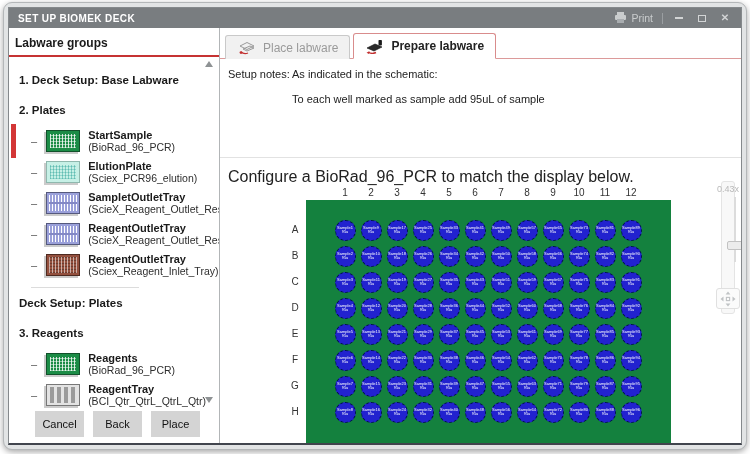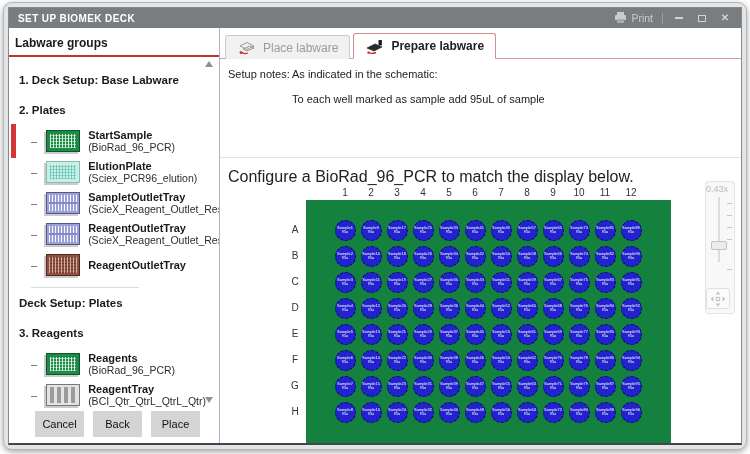--- a/index.html
+++ b/index.html
@@ -88,22 +88,22 @@
   .col-num { position:absolute; top:1px; width:26px; text-align:center; font-size:10px; color:#333; }
   .row-label { position:absolute; left:68px; width:14px; text-align:center; font-size:10px; color:#333; }
   .plate { position:absolute; left:86px; top:14px; width:365px; height:243px; background:#14813E; }
   .well { position:absolute; width:21px; height:21px; border-radius:50%; background:#2222cf;
     border:1px dashed #001050; color:#fff; display:flex; flex-direction:column; align-items:center; justify-content:center;
     line-height:1.1; }
   .well .wname { font-size:4px; }
   .well .wvol { font-size:4px; }
 
   
-  .zoom-ctrl { position:absolute; right:6px; top:153px; width:30px; height:133px; background:#f8f8f8;
-    border:1px solid #e4e4e4; border-radius:3px; display:flex; flex-direction:column; align-items:flex-start; }
+  .zoom-ctrl { position:absolute; right:6px; top:153px; width:14px; height:133px; background:#f8f8f8;
+    border:1px solid #e4e4e4; border-radius:3px; display:flex; flex-direction:column; align-items:center; }
   .zoom-label { font-size:9px; color:#b9b9b9; margin-top:2px; }
   .zoom-track-area { position:relative; flex:1; width:100%; }
   .zoom-track { position:absolute; left:12px; top:3px; bottom:26px; width:2px; background:#dcdcdc; }
   .zoom-tick { position:absolute; left:21px; width:5px; height:1px; background:#c9c9c9; }
   .zoom-handle { position:absolute; left:5px; top:47px; width:16px; height:9px; background:#ececec;
     border:1px solid #c2c2c2; border-radius:2px; }
   .pan-btn { width:24px; height:21px; flex:0 0 21px; margin-bottom:4px; background:#fbfbfb;
     border:1px solid #e0e0e0; border-radius:3px; display:flex; align-items:center; justify-content:center; }
 </style>
 </head>
@@ -177,20 +177,21 @@
               <div class="lw-text">
                 <div class="lw-name">ReagentOutletTray</div>
                 <div class="lw-type">(ScieX_Reagent_Outlet_Res)</div>
               </div>
             </div>
             <div class="lp-item">
               <span class="lp-dash">–</span>
               <span class="lw-icon icon-tray-brown"></span>
               <div class="lw-text">
                 <div class="lw-name">ReagentOutletTray</div>
+                <div class="lw-type">(Sciex_Reagent_Inlet_Tray)</div>
               </div>
             </div>
             <div class="lp-sep"></div>
             <div class="lp-footer-label">Deck Setup: Plates</div>
             <div class="lp-group-label">3. Reagents</div>
             <div class="lp-item">
               <span class="lp-dash">–</span>
               <span class="lw-icon icon-plate-green"></span>
               <div class="lw-text">
                 <div class="lw-name">Reagents</div>

